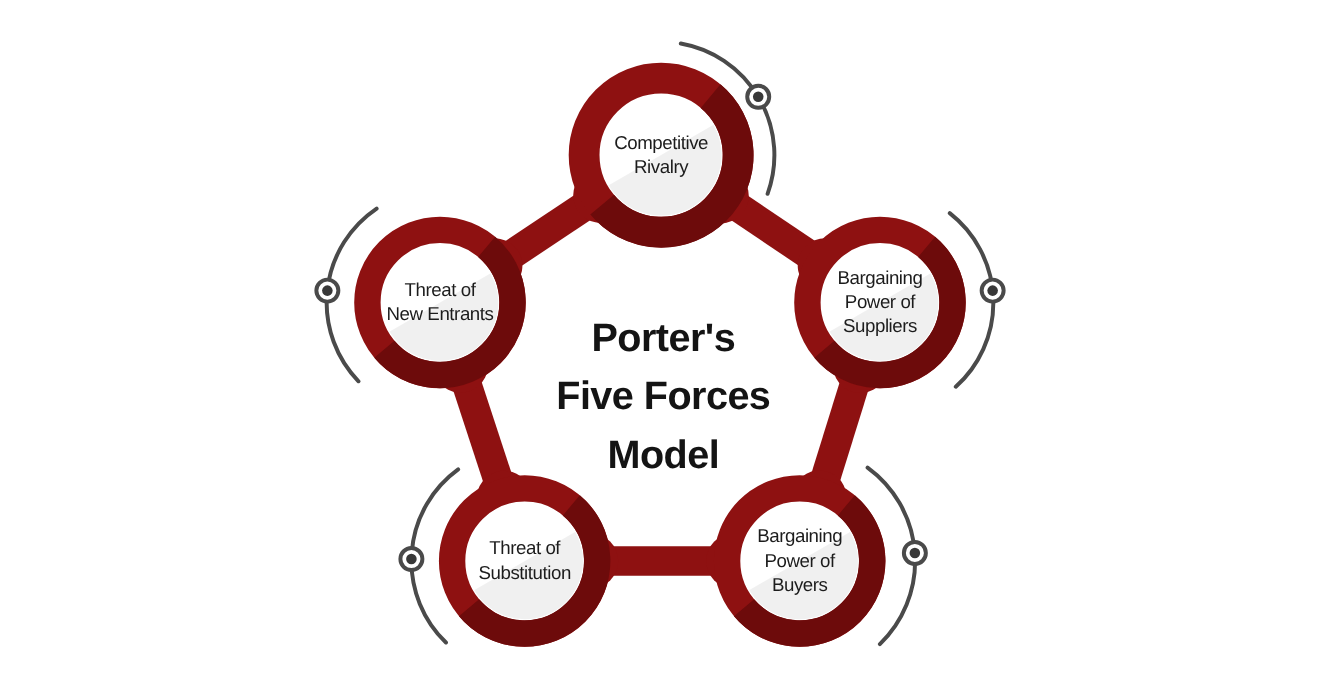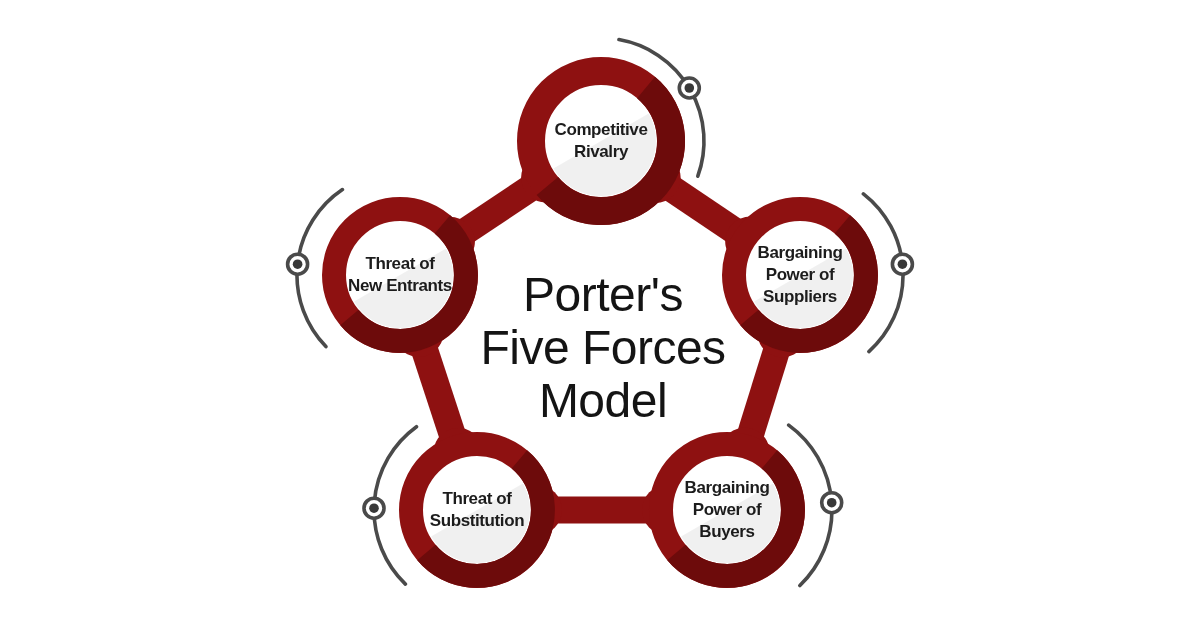--- a/index.html
+++ b/index.html
@@ -27,28 +27,28 @@
   .ring-base{fill:#fff;stroke:var(--ring);}
   .ring-shadow{fill:none;stroke:var(--ring-shadow);}
   .inner-shadow{fill:var(--inner-shadow);stroke:none;}
   .orbit-arc{fill:none;stroke:var(--orbit-arc);stroke-width:3.6;stroke-linecap:round;}
   .marker-outer{fill:#fff;stroke:var(--orbit-arc);stroke-width:3.6;}
   .marker-dot{fill:var(--marker-dot);}
   .node-label{
     position:absolute;width:140px;height:110px;
     display:flex;align-items:center;justify-content:center;
     text-align:center;white-space:pre-line;
-    font-weight:700;font-size:17px;line-height:22px;
+    font-weight:400;font-size:17px;line-height:22px;
     letter-spacing:-0.4px;color:var(--label-text);
   }
   .diagram-title{
-    position:absolute;left:453px;top:262px;width:300px;height:170px;
+    position:absolute;left:453px;top:274px;width:300px;height:170px;
     display:flex;align-items:center;justify-content:center;
     text-align:center;white-space:pre-line;
-    font-weight:400;font-size:48px;line-height:53px;
+    font-weight:700;font-size:36px;line-height:53px;
     letter-spacing:-0.5px;color:var(--title-text);
   }
 </style>
 </head>
 <body>
 
 <div class="stage">
 
   <svg width="1201" height="628" viewBox="0 0 1201 628">
     <defs>

